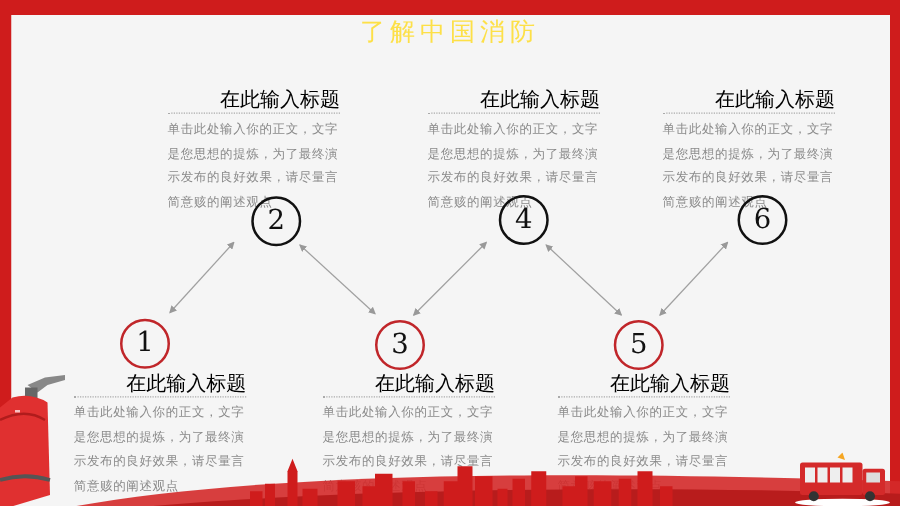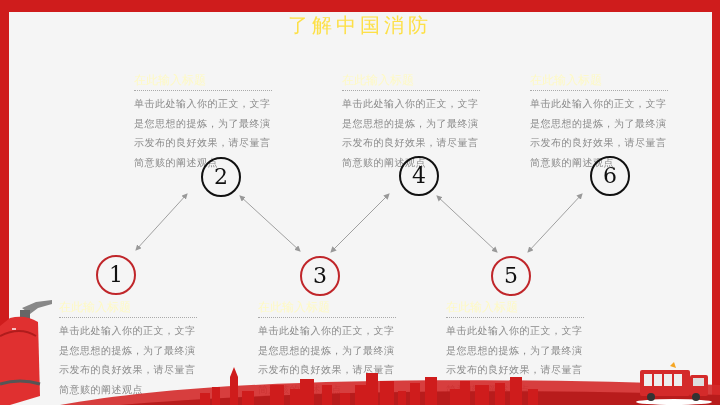--- a/index.html
+++ b/index.html
@@ -1,20 +1,20 @@
 <!DOCTYPE html>
 <html><head>
 <meta charset="utf-8">
 <style>
   html, body { margin:0; padding:0; }
   body { width:720px; height:405px; position:relative; overflow:hidden; background:#cf1c1c; font-family:"DejaVu Sans","Liberation Sans",sans-serif; }
   .frame { position:absolute; left:9px; top:12px; width:703px; height:393px; background:#f5f5f5; overflow:hidden; }
   .title { position:absolute; left:0; top:0; width:720px; text-align:center; font-size:20px; letter-spacing:4px; color:#fde047; line-height:24px; padding-top:13px; font-weight:normal; }
   .card { position:absolute; width:138px; }
-  .card .heading { text-align:left; font-size:12px; color:#fef9c3; line-height:16px; height:16px; }
+  .card .heading { text-align:right; font-size:16px; color:#000000; line-height:16px; height:16px; }
   .card .rule { border-top:1px dotted #aaa; margin:2px 0 4px 0; }
   .card .body { font-size:10px; color:#8a8a8a; line-height:19.5px; letter-spacing:0.5px;font-family:Liberation Mono, monospace; }
   .circle { position:absolute; width:36px; height:36px; border-radius:50%; background:transparent; text-align:center; line-height:36px; font-family:"DejaVu Serif","Liberation Serif",serif; font-size:22px; color:#111; }
   .circle.black { border:2px solid #111; }
   .circle.red { border:2px solid #c0262a; background:#f5f5f5; }
   svg.links { position:absolute; left:0; top:0; }
   .ext { position:absolute; }
 </style>
 </head>
 <body>

